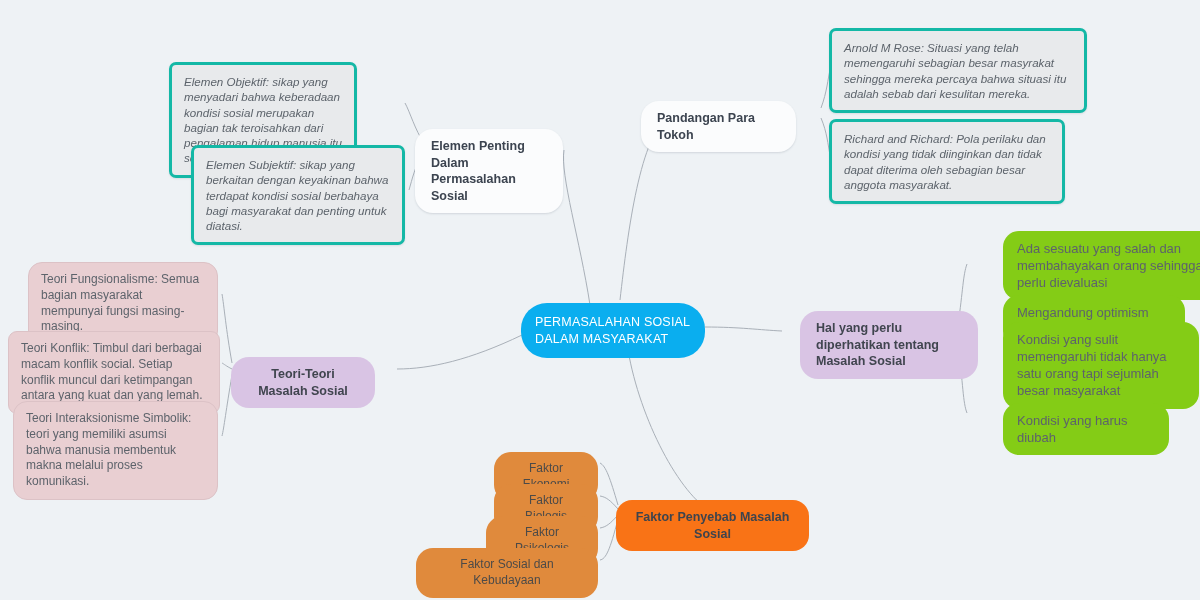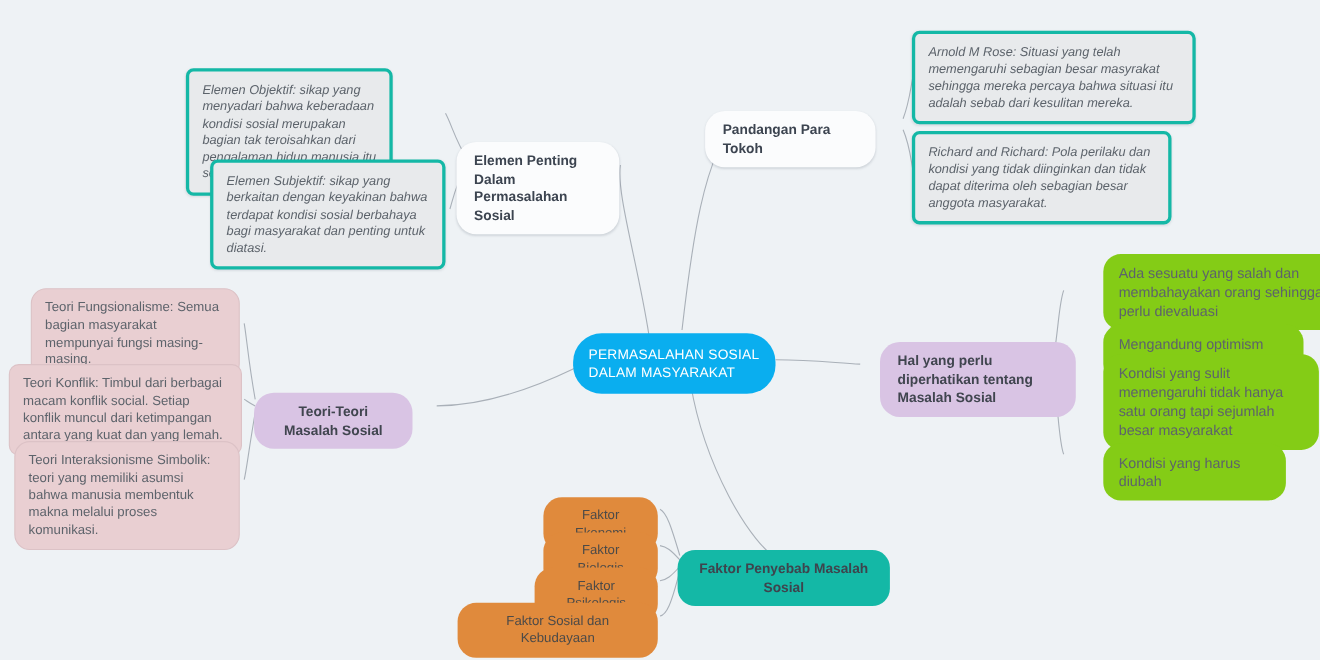--- a/index.html
+++ b/index.html
@@ -57,21 +57,21 @@
     background: #d9c4e4;
     color: #40454f;
     border-radius: 18px;
     font-size: 12.5px;
     font-weight: bold;
     padding: 9px 16px;
   }
 
   
   .pill-yellow {
-    background: #14b8a6;
+    background: #f97316;
     color: #3e444d;
     border-radius: 16px;
     font-size: 12.5px;
     font-weight: bold;
     padding: 9px 16px;
   }
 
   
   .box-grey {
     background: #e8eaec;

